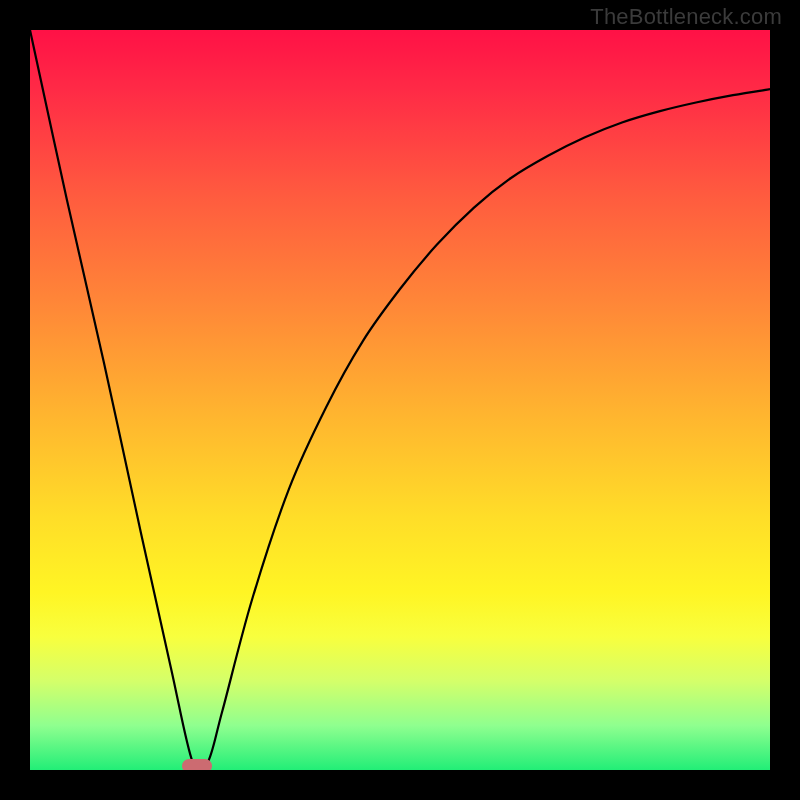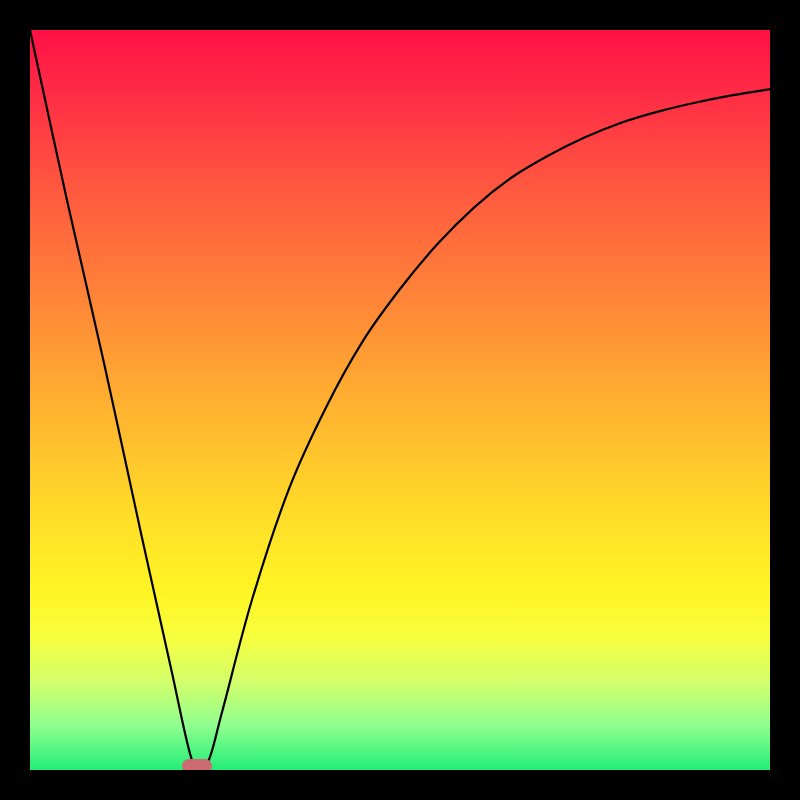--- a/index.html
+++ b/index.html
@@ -64,20 +64,21 @@
     background: #cc6b71;
     border-radius: 7px;
     transform: translate(-50%, -50%);
     z-index: 5;
   }
 </style>
 </head>
 <body>
 
 <div class="frame">
+  <div class="watermark">TheBottleneck.com</div>
   <div class="plot-area">
     <div class="gradient"></div>
     <svg class="curve" viewBox="0 0 740 740" preserveAspectRatio="none">
       <path id="curve-path" fill="none" stroke="#000000" stroke-width="2.2" d="M 0 0 C 6.166666666666667 28.366666666666656, 24.666666666666664 114.69999999999993, 37 170.19999999999993 C 49.333333333333336 225.69999999999993, 61.666666666666664 277.49999999999994, 74 332.99999999999994 C 86.33333333333333 388.49999999999994, 99.9 452.6333333333333, 111 503.2 C 122.1 553.7666666666667, 131.96666666666667 598.1666666666666, 140.6 636.4 C 149.23333333333332 674.6333333333333, 156.63333333333335 716.5666666666667, 162.8 732.6 C 168.96666666666667 748.6333333333333, 172.66666666666666 741.2333333333333, 177.6 732.6 C 182.53333333333333 723.9666666666667, 185 707.9333333333333, 192.4 680.8 C 199.8 653.6666666666666, 210.9 606.8, 222 569.8 C 233.1 532.8, 246.66666666666666 490.8666666666667, 259 458.8 C 271.3333333333333 426.73333333333335, 283.6666666666667 402.0666666666667, 296 377.40000000000003 C 308.3333333333333 352.73333333333335, 320.6666666666667 330.53333333333336, 333 310.8 C 345.3333333333333 291.06666666666666, 357.66666666666663 275.0333333333333, 370 259 C 382.33333333333337 242.96666666666667, 394.66666666666674 228.16666666666669, 407.00000000000006 214.60000000000002 C 419.33333333333337 201.03333333333336, 431.6666666666667 188.70000000000002, 444 177.60000000000002 C 456.3333333333333 166.50000000000003, 468.6666666666667 156.63333333333333, 481 148 C 493.3333333333333 139.36666666666667, 505.6666666666667 132.5833333333334, 518 125.80000000000007 C 530.3333333333334 119.01666666666675, 542.6666666666666 112.85000000000008, 555 107.30000000000007 C 567.3333333333334 101.75000000000006, 579.6666666666666 96.81666666666668, 592 92.5 C 604.3333333333334 88.18333333333332, 616.6666666666666 84.72999999999998, 629 81.39999999999998 C 641.3333333333334 78.06999999999998, 653.6666666666666 75.2333333333333, 666 72.51999999999998 C 678.3333333333334 69.80666666666666, 690.6666666666666 67.34000000000002, 703 65.12 C 715.3333333333334 62.9, 733.8333333333334 60.18666666666661, 740 59.19999999999993"></path>
     </svg>
     <div class="marker" id="marker" style="left: 166.5px; top: 736.3px; background: rgb(204, 107, 113);"></div>
   </div>
 </div>
 
 </body></html>

